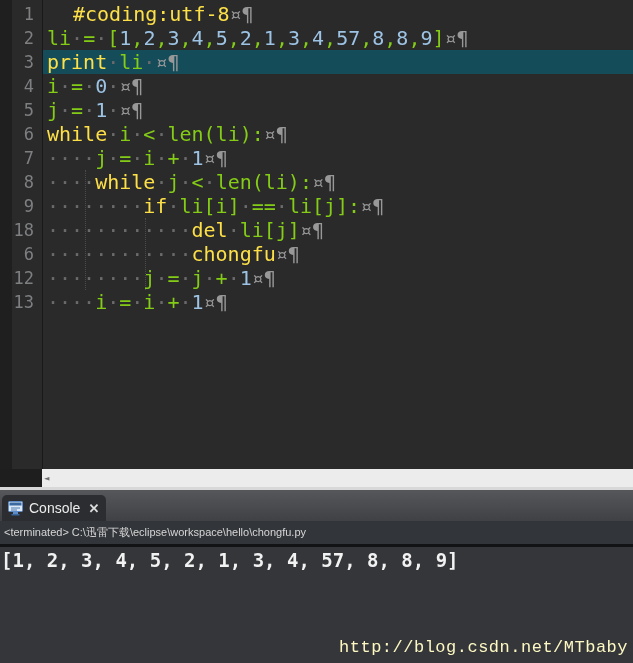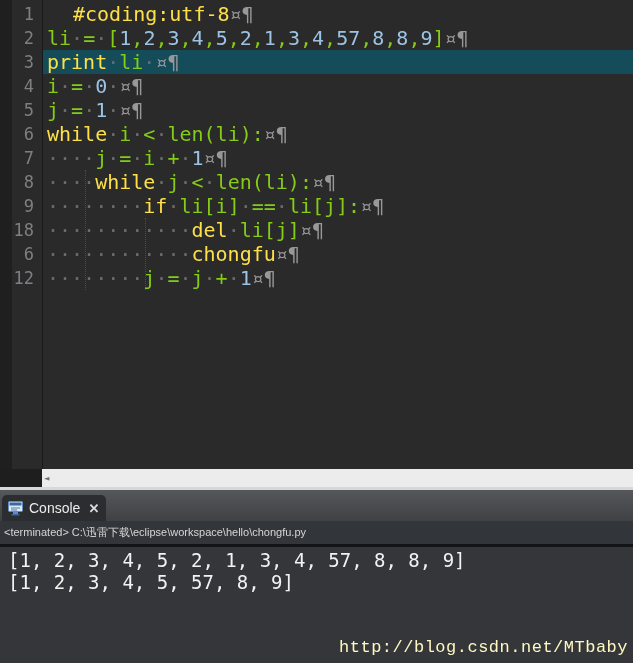--- a/index.html
+++ b/index.html
@@ -38,21 +38,21 @@
   .tab{position:absolute;left:2px;top:5px;height:26px;width:104px;background:#2b2d30;
        border-radius:5px 5px 0 0;display:flex;align-items:center;padding:0 6px;box-sizing:border-box;
        font-family:"Liberation Sans",sans-serif;}
   .tab-label{color:#ececec;font-size:14px;margin-left:5px;}
   .tab-close{color:#dcdcdc;font-size:13px;font-weight:bold;margin-left:8px;cursor:pointer;}
   .status-line{position:absolute;left:0;top:521px;width:633px;height:23px;background:#323539;
                color:#d6d6d6;font-family:"Liberation Sans",sans-serif;font-size:11px;
                line-height:22px;padding-left:4px;box-sizing:border-box;white-space:pre;}
   .dark-sep{position:absolute;left:0;top:544px;width:633px;height:3px;background:#121314;}
   .output{position:absolute;left:0;top:547px;width:633px;height:116px;background:#343639;}
-  .out-line{padding-left:8px;font-size:19px;line-height:22px;color:#f2f2f2;white-space:pre;}
+  .out-line{padding-left:1px;font-size:19px;line-height:22px;color:#f2f2f2;white-space:pre;font-weight:bold;}
   .out-line:first-child{padding-top:2px;}
   .watermark{position:absolute;right:5px;bottom:6px;font-family:"Liberation Mono",monospace;
              font-size:17px;color:#fef9c3;letter-spacing:0.5px;}
 </style>
 </head>
 <body>
 
 <div class="screen">
 
   <div class="editor">
@@ -65,20 +65,21 @@
         <div class="row hl"><span class="ln">3</span><span class="code"><span class="t-k">print</span><span class="t-w">·</span><span class="t-d">li</span><span class="t-w">·</span><span class="t-e">¤¶</span></span></div>
         <div class="row"><span class="ln">4</span><span class="code"><span class="t-d">i</span><span class="t-w">·</span><span class="t-d">=</span><span class="t-w">·</span><span class="t-n">0</span><span class="t-w">·</span><span class="t-e">¤¶</span></span></div>
         <div class="row"><span class="ln">5</span><span class="code"><span class="t-d">j</span><span class="t-w">·</span><span class="t-d">=</span><span class="t-w">·</span><span class="t-n">1</span><span class="t-w">·</span><span class="t-e">¤¶</span></span></div>
         <div class="row"><span class="ln">6</span><span class="code"><span class="t-k">while</span><span class="t-w">·</span><span class="t-d">i</span><span class="t-w">·</span><span class="t-d">&lt;</span><span class="t-w">·</span><span class="t-d">len(li):</span><span class="t-e">¤¶</span></span></div>
         <div class="row"><span class="ln">7</span><span class="code"><span class="t-w">····</span><span class="t-d">j</span><span class="t-w">·</span><span class="t-d">=</span><span class="t-w">·</span><span class="t-d">i</span><span class="t-w">·</span><span class="t-d">+</span><span class="t-w">·</span><span class="t-n">1</span><span class="t-e">¤¶</span></span></div>
         <div class="row"><span class="ln">8</span><span class="code"><span class="t-w">····</span><span class="t-k">while</span><span class="t-w">·</span><span class="t-d">j</span><span class="t-w">·</span><span class="t-d">&lt;</span><span class="t-w">·</span><span class="t-d">len(li):</span><span class="t-e">¤¶</span></span></div>
         <div class="row"><span class="ln">9</span><span class="code"><span class="t-w">········</span><span class="t-k">if</span><span class="t-w">·</span><span class="t-d">li[i]</span><span class="t-w">·</span><span class="t-d">==</span><span class="t-w">·</span><span class="t-d">li[j]:</span><span class="t-e">¤¶</span></span></div>
         <div class="row"><span class="ln">18</span><span class="code"><span class="t-w">············</span><span class="t-k">del</span><span class="t-w">·</span><span class="t-d">li[j]</span><span class="t-e">¤¶</span></span></div>
         <div class="row"><span class="ln">6</span><span class="code"><span class="t-w">············</span><span class="t-k">chongfu</span><span class="t-e">¤¶</span></span></div>
         <div class="row"><span class="ln">12</span><span class="code"><span class="t-w">········</span><span class="t-d">j</span><span class="t-w">·</span><span class="t-d">=</span><span class="t-w">·</span><span class="t-d">j</span><span class="t-w">·</span><span class="t-d">+</span><span class="t-w">·</span><span class="t-n">1</span><span class="t-e">¤¶</span></span></div>
+        <div class="row"><span class="ln">13</span><span class="code"><span class="t-w">····</span><span class="t-d">i</span><span class="t-w">·</span><span class="t-d">=</span><span class="t-w">·</span><span class="t-d">i</span><span class="t-w">·</span><span class="t-d">+</span><span class="t-w">·</span><span class="t-n">1</span><span class="t-e">¤¶</span></span></div>
       </div>
     <div class="gutter-sep"></div>
   </div>
 
   <div class="hscroll-row">
     <div class="hscroll-track">
       <span class="hscroll-arrow">◄</span>
     </div>
   </div>
   <div class="light-sep"></div>
@@ -96,17 +97,16 @@
       <span class="tab-label">Console</span>
       <span class="tab-close">✕</span>
     </div>
   </div>
 
   <div class="status-line">&lt;terminated&gt; C:\迅雷下载\eclipse\workspace\hello\chongfu.py</div>
   <div class="dark-sep"></div>
 
   <div class="output">
     <div class="out-line">[1, 2, 3, 4, 5, 2, 1, 3, 4, 57, 8, 8, 9]</div>
-    <div class="out-line">[1, 2, 3, 4, 5, 57, 8, 9]</div>
     <div class="watermark">http://blog.csdn.net/MTbaby</div>
   </div>
 
 </div>
 
 </body></html>

